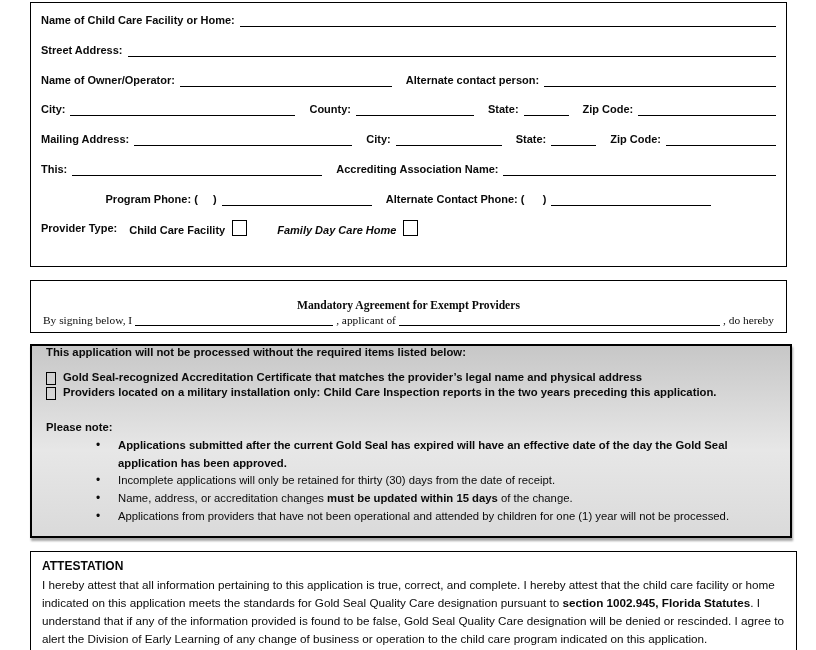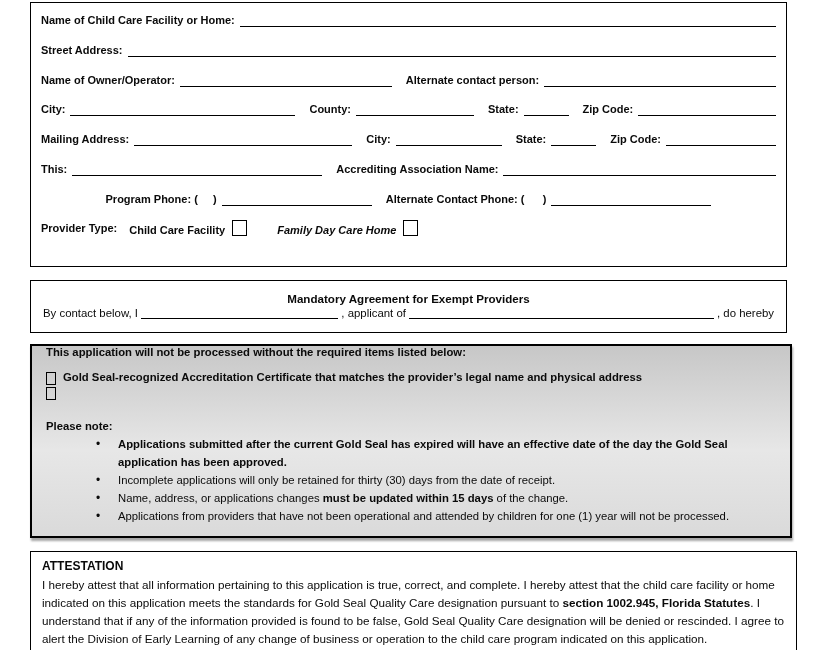--- a/index.html
+++ b/index.html
@@ -22,21 +22,21 @@
   .w-r2a{width:212px;} .w-r6a{width:250px;} 
   .w-r4a{width:225px;} .w-r4b{width:118px;} .w-r4c{width:45px;}
   .w-r5a{width:218px;} .w-r5b{width:106px;} .w-r5c{width:45px;}
   .w-r7a{width:150px;} .w-r7b{width:160px;}
   .prov-row{display:flex;align-items:center;margin-top:9px;font-weight:bold;font-size:11px;height:26px;white-space:nowrap;}
   .prov-option{display:flex;align-items:flex-end;margin-left:12px;}
   .prov-option + .prov-option{margin-left:30px;font-style:italic;}
   .checkbox{width:13px;height:14px;border:1.6px solid #000;display:inline-block;margin-left:7px;background:#fff;}
 
   
-  #box-mandatory{left:30px;top:280px;width:757px;height:53px;padding:11px 12px;font-size:11.4px;}
+  #box-mandatory{left:30px;top:280px;width:757px;height:53px;padding:18px 12px;font-size:11.4px;font-family:Liberation Serif, serif;}
   .m-title{text-align:center;font-weight:bold;font-size:11.6px;}
   .m-line1{display:flex;align-items:flex-end;white-space:nowrap;margin-top:1px;}
   .m-line1 .blank{height:12px;}
   .w-m1{width:198px;margin:0 3px;} .w-m2{width:306px;margin:0 3px;flex:1 1 auto;}
   .m-line2{margin-top:3px;}
 
   
   #box-requirements{
     left:30px;top:344px;width:762px;height:194px;
     border:2.6px solid #000;
@@ -120,52 +120,53 @@
     <span class="prov-option">
       <span>Family Day Care Home</span>
       <span class="checkbox"></span>
     </span>
   </div>
 </div>
 
 <div class="box" id="box-mandatory">
   <div class="m-title">Mandatory Agreement for Exempt Providers</div>
   <div class="m-line1">
-    <span>By contact below, I</span>
+    <span>By signing below, I</span>
     <span class="blank w-m1"></span>
     <span>, applicant of</span>
     <span class="blank w-m2"></span>
     <span>, do hereby</span>
   </div>
 </div>
 
 <div class="box" id="box-requirements">
   <div class="req-header">This application will not be processed without the required items listed below:</div>
   <div class="req-items">
     <div class="req-item">
       <span class="cbx-icon"></span>
       <span>Gold Seal-recognized Accreditation Certificate that matches the provider’s legal name and physical address</span>
     </div>
     <div class="req-item">
       <span class="cbx-icon"></span>
+      <span>Providers located on a military installation only: Child Care Inspection reports in the two years preceding this application.</span>
     </div>
   </div>
   <div class="note-label">Please note:</div>
   <div class="bullets">
     <div class="bullet">
       <span class="bullet-marker"></span>
       <span class="bullet-text"><span></span><span class="b-bold">Applications submitted after the current Gold Seal has expired will have an effective date of the day the Gold Seal application has been approved.</span><span></span></span>
     </div>
     <div class="bullet">
       <span class="bullet-marker"></span>
       <span class="bullet-text"><span>Incomplete applications will only be retained for thirty (30) days from the date of receipt.</span><span class="b-bold"></span><span></span></span>
     </div>
     <div class="bullet">
       <span class="bullet-marker"></span>
-      <span class="bullet-text"><span>Name, address, or applications changes </span><span class="b-bold">must be updated within 15 days</span><span> of the change.</span></span>
+      <span class="bullet-text"><span>Name, address, or accreditation changes </span><span class="b-bold">must be updated within 15 days</span><span> of the change.</span></span>
     </div>
     <div class="bullet">
       <span class="bullet-marker"></span>
       <span class="bullet-text"><span>Applications from providers that have not been operational and attended by children for one (1) year will not be processed.</span><span class="b-bold"></span><span></span></span>
     </div>
   </div>
 </div>
 
 <div class="box" id="box-attestation">
   <div class="att-title">ATTESTATION</div>

